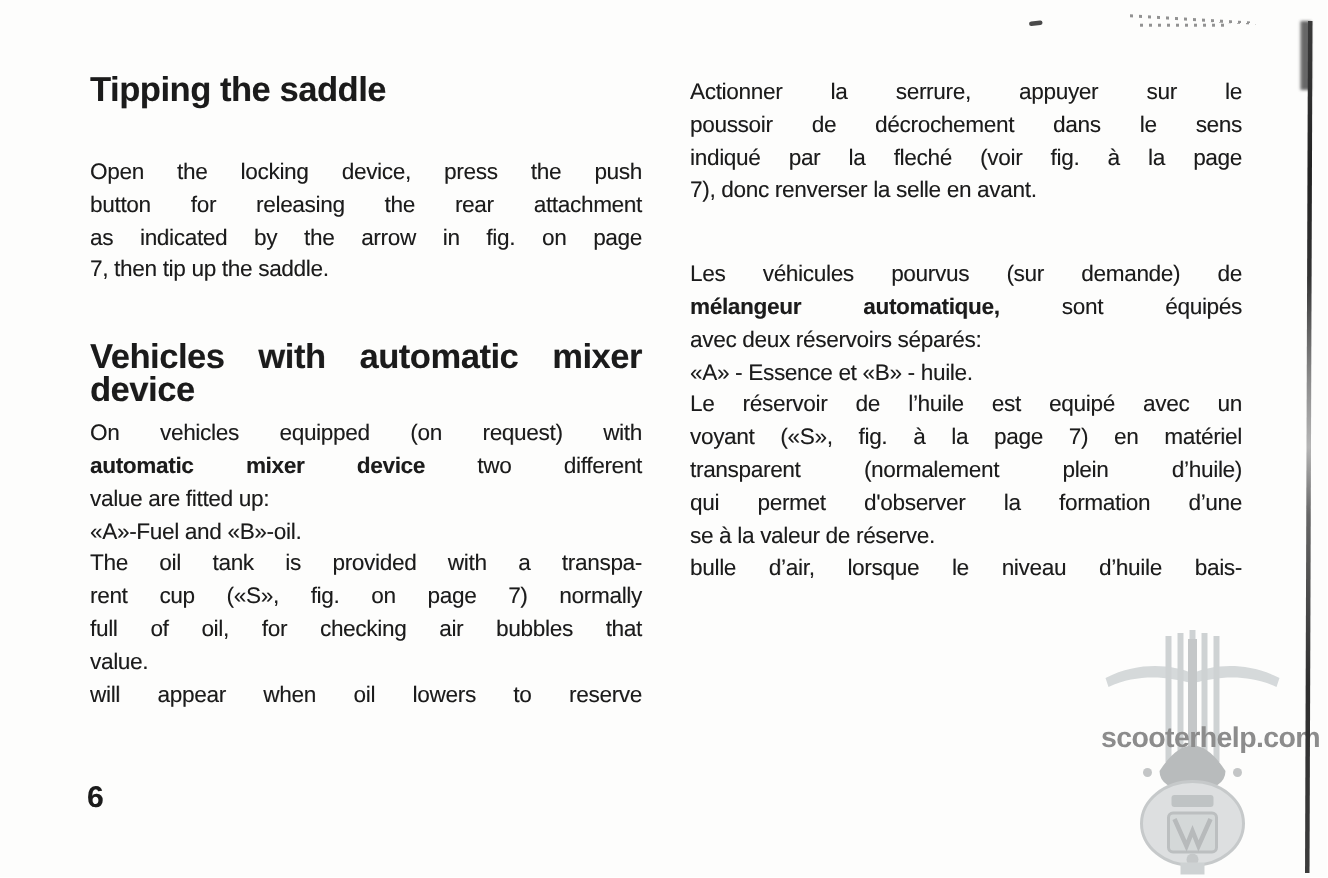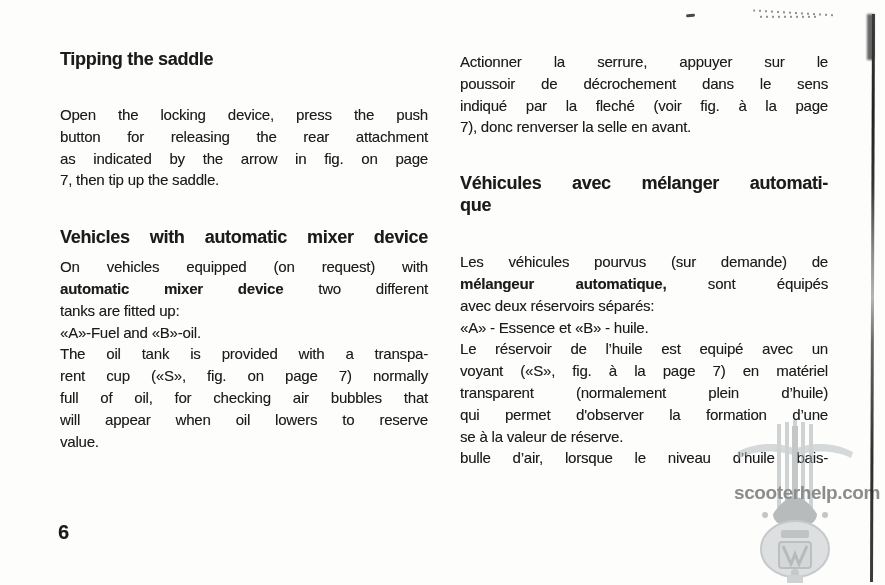--- a/index.html
+++ b/index.html
@@ -17,21 +17,21 @@
   .col-fr .block:first-child { margin-top:3px; }
   .block { margin-top:0; }
   .block:nth-child(2) { margin-top:34px; }
   .block:nth-child(3) { margin-top:35px; }
   .block:nth-child(4) { margin-top:8px; }
   .line {
     font-size:15px; line-height:21.8px; letter-spacing:-0.2px;
     text-align:left;
   }
   .heading .line {
-    font-size:18px; font-weight:700; letter-spacing:-0.3px; line-height:22px;
+    font-size:23px; font-weight:700; letter-spacing:-0.3px; line-height:22px;
   }
   .line.just { text-align:justify; text-align-last:justify; }
   .line .b { font-weight:700; }
   .page-number {
     position:absolute; left:58px; top:521px;
     font-size:20px; font-weight:700;
   }
   
   .wm-svg {
     position:absolute; left:735px; top:418px; width:120px; height:166px;
@@ -84,39 +84,35 @@
         <div class="line just"><span>button for releasing the rear attachment</span></div>
         <div class="line just"><span>as indicated by the arrow in fig. on page</span></div>
         <div class="line"><span>7, then tip up the saddle.</span></div>
       </div>
       <div class="block heading">
         <div class="line just"><span class="b">Vehicles with automatic mixer device</span></div>
       </div>
       <div class="block para">
         <div class="line just"><span>On vehicles equipped (on request) with</span></div>
         <div class="line just"><span class="b">automatic mixer device</span><span> two different</span></div>
-        <div class="line"><span>tanks are fitted up:</span></div>
+        <div class="line"><span>value are fitted up:</span></div>
         <div class="line"><span>«A»-Fuel and «B»-oil.</span></div>
         <div class="line just"><span>The oil tank is provided with a transpa-</span></div>
         <div class="line just"><span>rent cup («S», fig. on page 7) normally</span></div>
         <div class="line just"><span>full of oil, for checking air bubbles that</span></div>
+        <div class="line"><span>value.</span></div>
         <div class="line just"><span>will appear when oil lowers to reserve</span></div>
-        <div class="line"><span>value.</span></div>
       </div>
     </div>
   <div class="col col-fr">
       <div class="block para">
         <div class="line just"><span>Actionner la serrure, appuyer sur le</span></div>
         <div class="line just"><span>poussoir de décrochement dans le sens</span></div>
         <div class="line just"><span>indiqué par la fleché (voir fig. à la page</span></div>
         <div class="line"><span>7), donc renverser la selle en avant.</span></div>
-      </div>
-      <div class="block heading">
-        <div class="line just"><span class="b">Véhicules avec mélanger automati-</span></div>
-        <div class="line"><span class="b">que</span></div>
       </div>
       <div class="block para">
         <div class="line just"><span>Les véhicules pourvus (sur demande) de</span></div>
         <div class="line just"><span class="b">mélangeur automatique,</span><span> sont équipés</span></div>
         <div class="line"><span>avec deux réservoirs séparés:</span></div>
         <div class="line"><span>«A» - Essence et «B» - huile.</span></div>
         <div class="line just"><span>Le réservoir de l’huile est equipé avec un</span></div>
         <div class="line just"><span>voyant («S», fig. à la page 7) en matériel</span></div>
         <div class="line just"><span>transparent (normalement plein d’huile)</span></div>
         <div class="line just"><span>qui permet d'observer la formation d’une</span></div>

